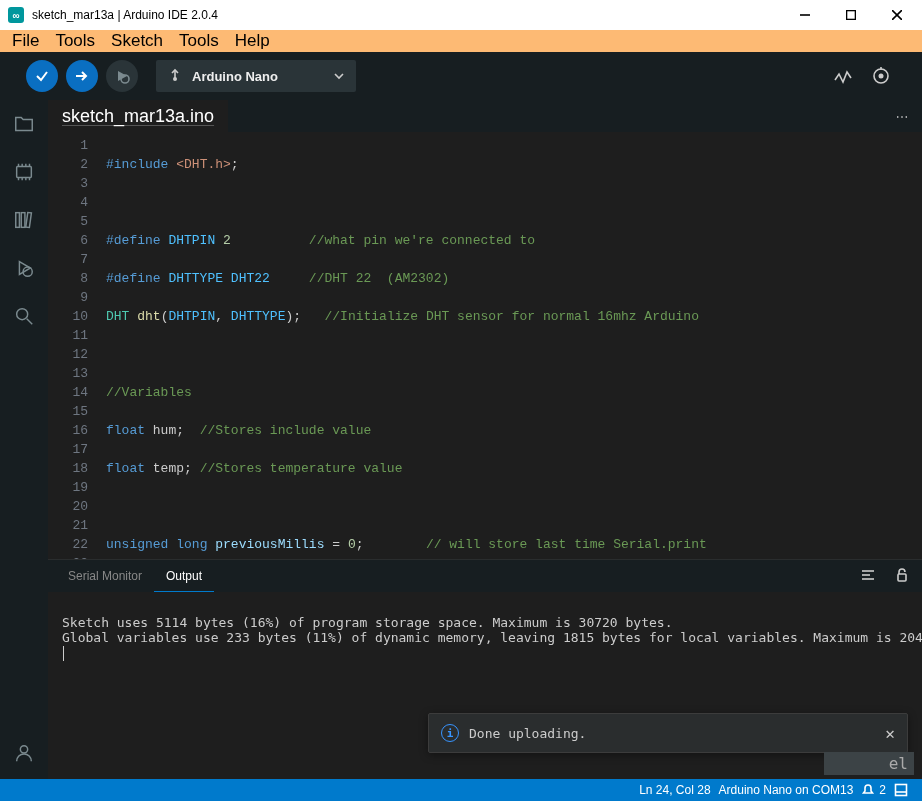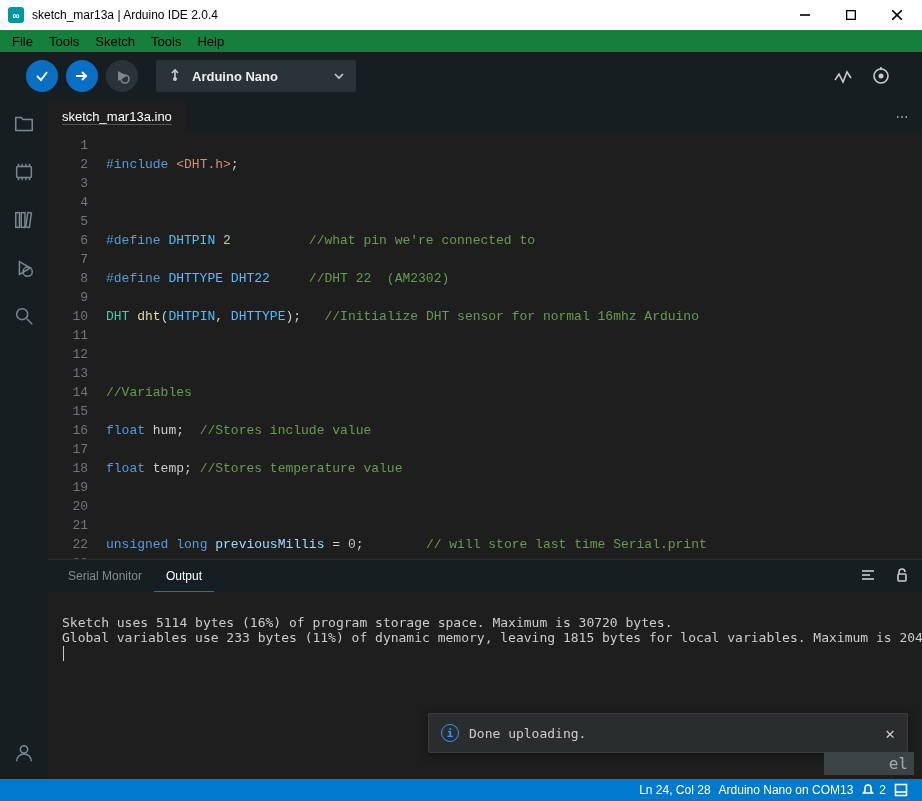--- a/index.html
+++ b/index.html
@@ -38,26 +38,26 @@
   .titlebar .title { flex: 1; }
   .winbtns { display: flex; }
   .winbtn {
     width: 46px; height: 30px;
     display: flex; align-items: center; justify-content: center;
     font-size: 14px; color: #000;
     cursor: pointer;
   }
   .menubar {
     height: 22px;
-    background: #15803d;
+    background: #fdba74;
     color: #000000;
     display: flex;
     align-items: center;
     padding: 0 4px;
-    font-size: 13px;
+    font-size: 17px;
   }
   .menuitem {
     padding: 2px 8px;
     cursor: pointer;
   }
   .toolbar {
     height: 48px;
     background: #171e21;
     display: flex;
     align-items: center;
@@ -124,21 +124,21 @@
     height:32px;
     background:#171e21;
     display:flex;
     align-items:stretch;
   }
   .tab {
     padding:0 14px;
     display:flex;align-items:center;
     background:#1e1e1e;
     color:#fff;
-    font-size:13px;
+    font-size:18px;
     border-top:1px solid #1e1e1e;
     text-decoration: underline;
     text-decoration-color: #555;
     text-underline-offset: 3px;
   }
   .tabrow .tabrow-spacer { flex:1; }
   .tabmenu {
     width:40px;display:flex;align-items:center;justify-content:center;
     color:#ccc;cursor:pointer;
   }

